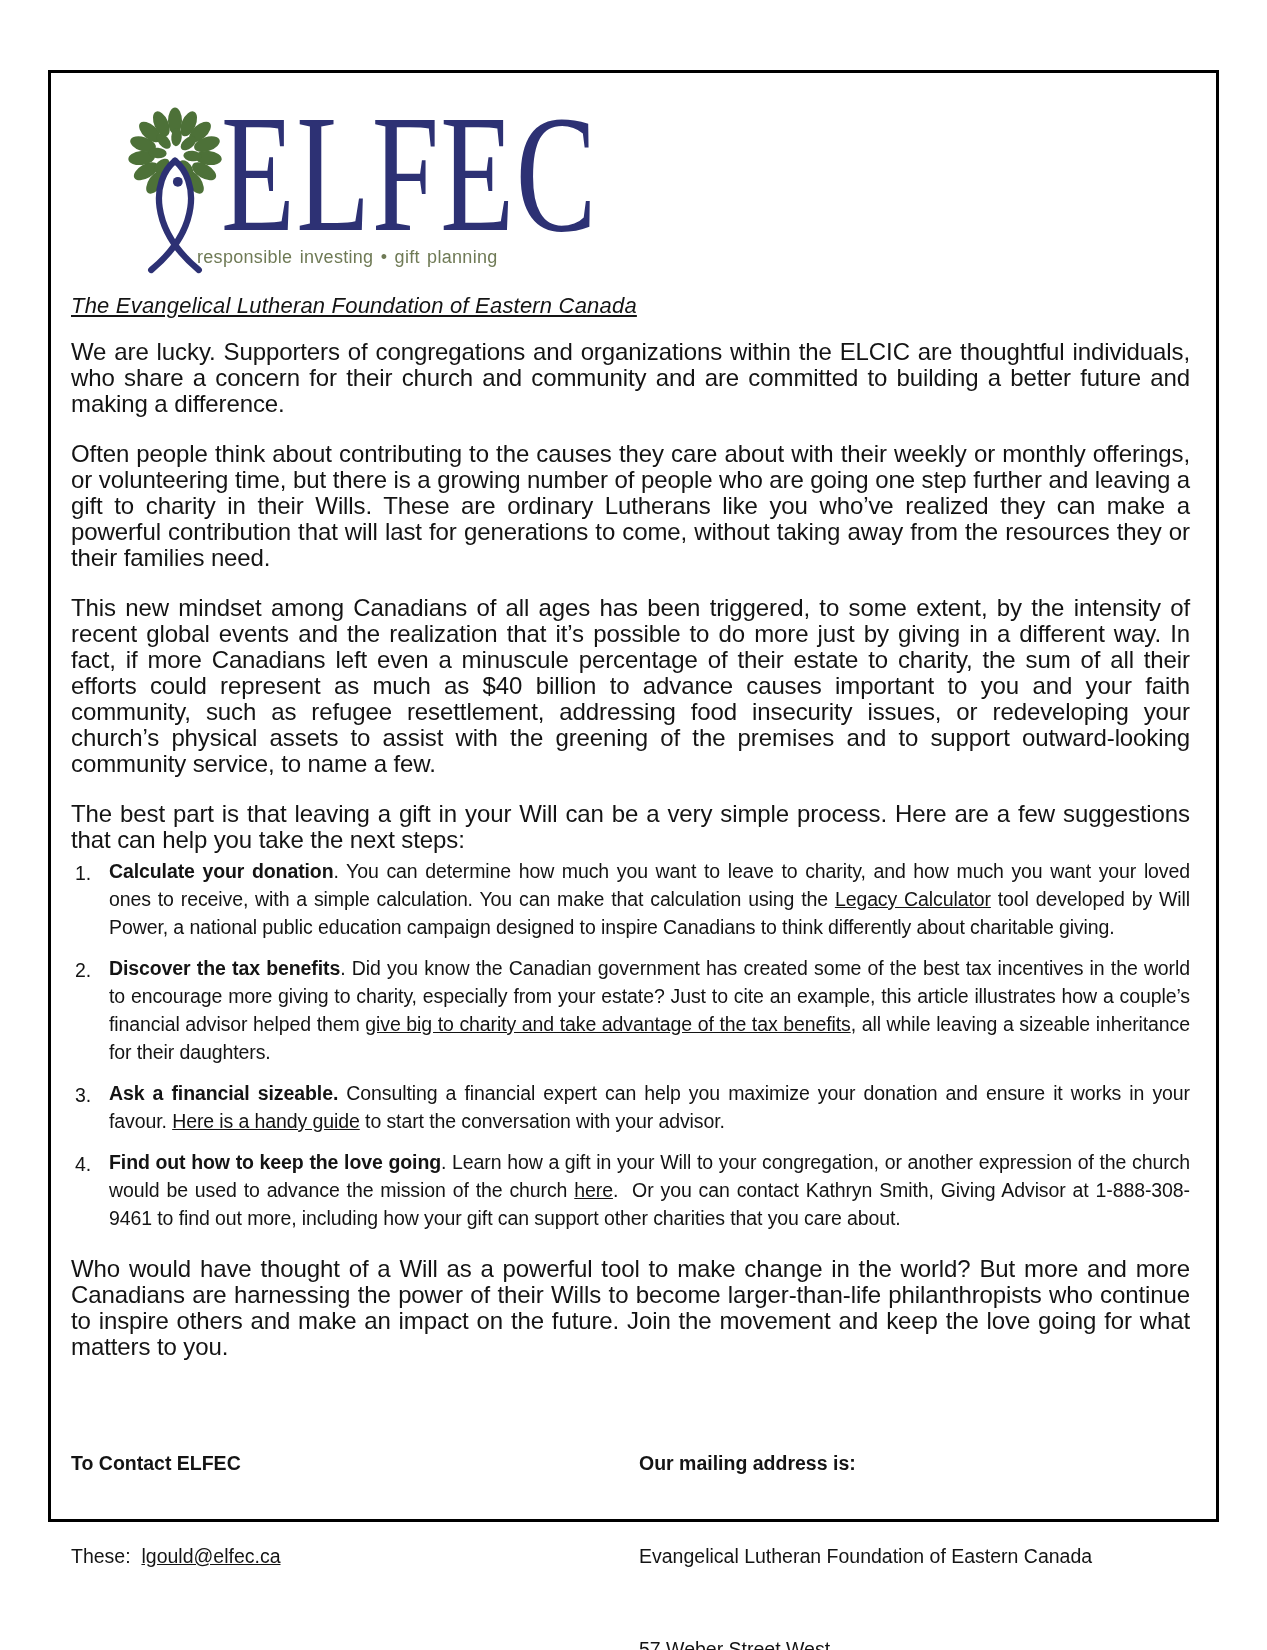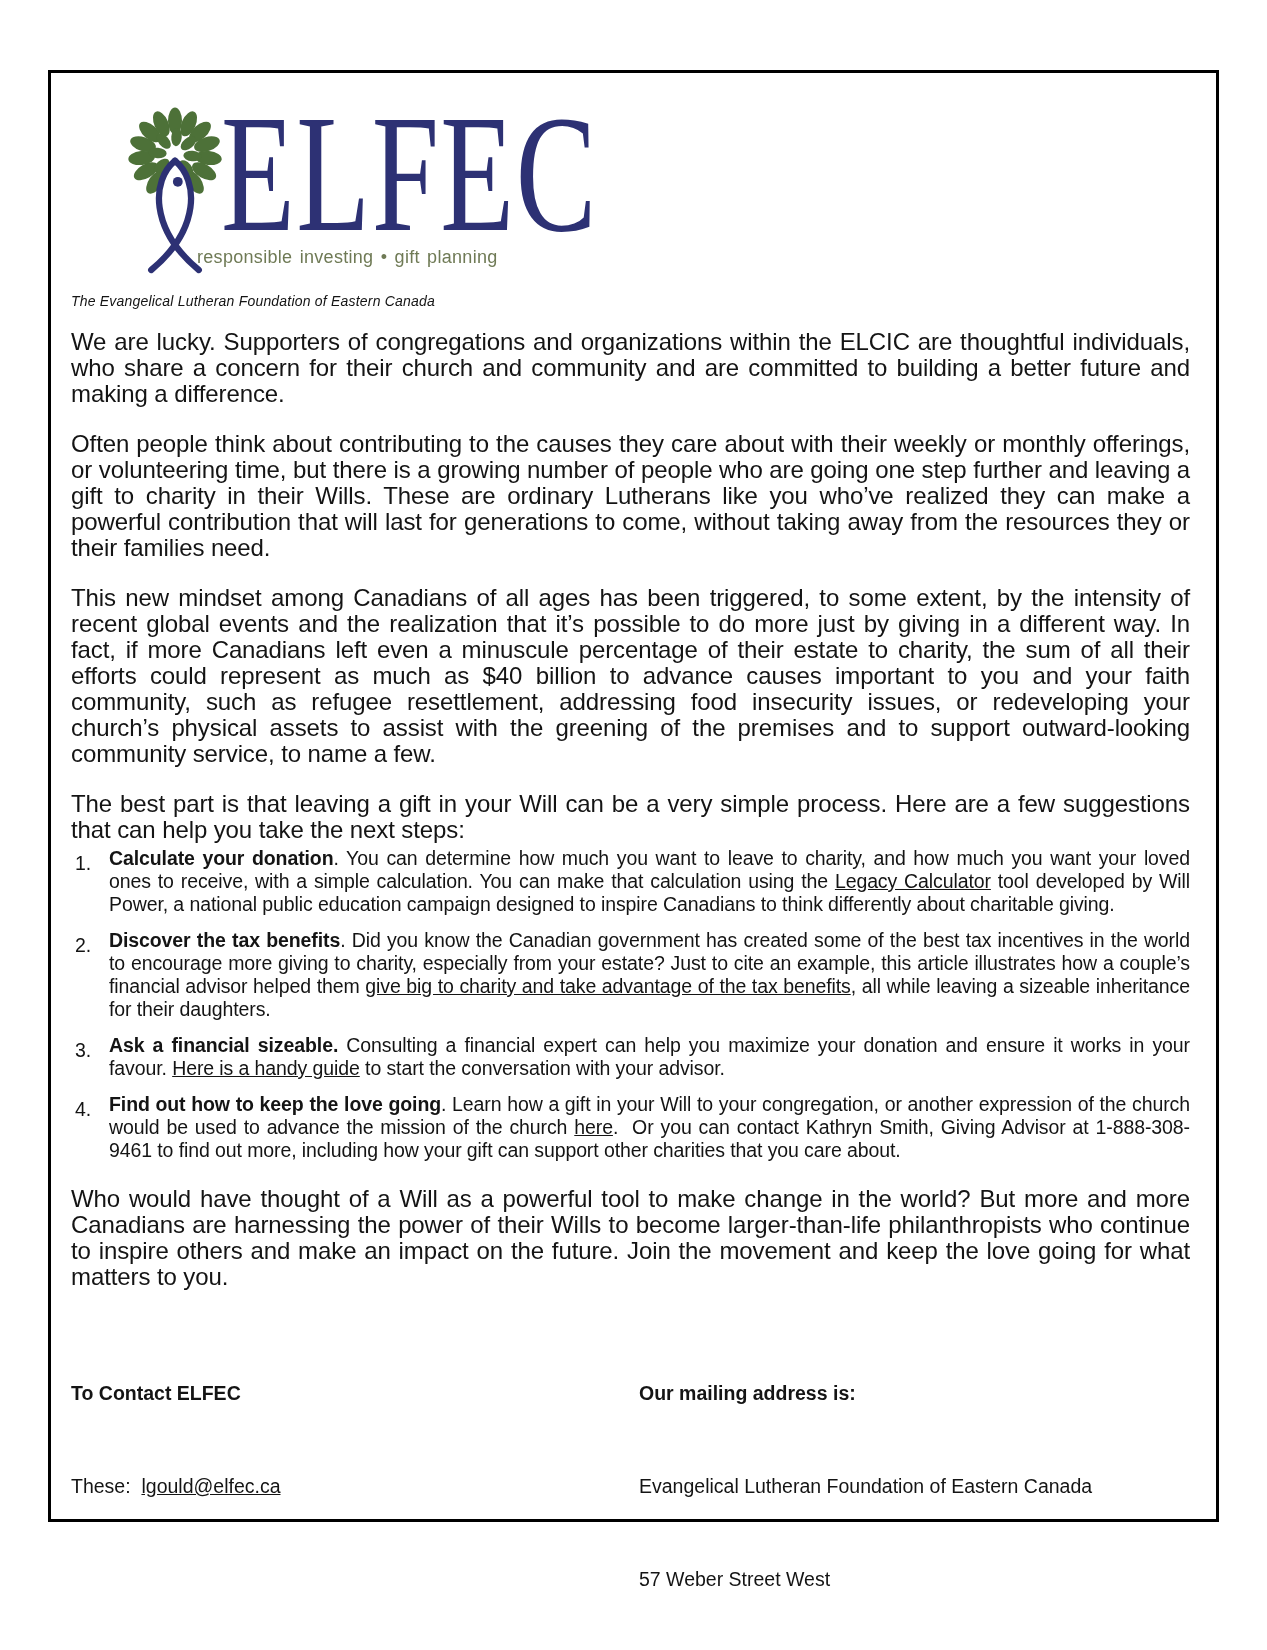--- a/index.html
+++ b/index.html
@@ -23,38 +23,38 @@
     font-family:"Liberation Serif", serif; font-size:168px; line-height:168px;
     color:#2d3174; letter-spacing:2px;
     transform:scaleX(0.72); transform-origin:left top; white-space:nowrap;
   }
   .tagline {
     position:absolute; left:126px; top:152px;
     font-size:18px; color:#6f7a55; letter-spacing:0.3px; word-spacing:2px; white-space:nowrap;
   }
 
   
-  .subtitle { margin-top:6px; font-size:14px; font-style:italic; letter-spacing:0.2px; }
+  .subtitle { margin-top:6px; font-size:22px; font-style:italic; letter-spacing:0.2px;text-decoration:underline; }
   h1.heading { margin-top:26px; font-size:22px; font-weight:bold; letter-spacing:0.1px; }
 
   
   p.body-p {
     margin-top:24px; font-size:24px; line-height:26px;
     text-align:justify; letter-spacing:-0.1px;
   }
   p.body-p.first { margin-top:20px; }
   p.intro { margin-bottom:4px; }
 
   
   .num-list { }
   .li { display:flex; margin-top:13px; }
   .li:first-child { margin-top:2px; }
   .li .num { flex:0 0 38px; font-size:19.5px; line-height:33px; padding-left:4px; }
   .li .li-body {
-    flex:1; font-size:19.5px; line-height:23px; text-align:justify; letter-spacing:-0.1px;
+    flex:1; font-size:19.5px; line-height:28px; text-align:justify; letter-spacing:-0.1px;
   }
   .lead { font-weight:bold; }
   .link { text-decoration:underline; color:inherit; cursor:pointer; }
 
   
   .contact { display:flex; margin-top:26px; }
   .contact-col { font-size:19.5px; line-height:31px; white-space:pre-wrap; }
   .contact-col.left  { flex:0 0 568px; }
   .contact-col.right { flex:1; }
   .contact-title { font-weight:bold; }

